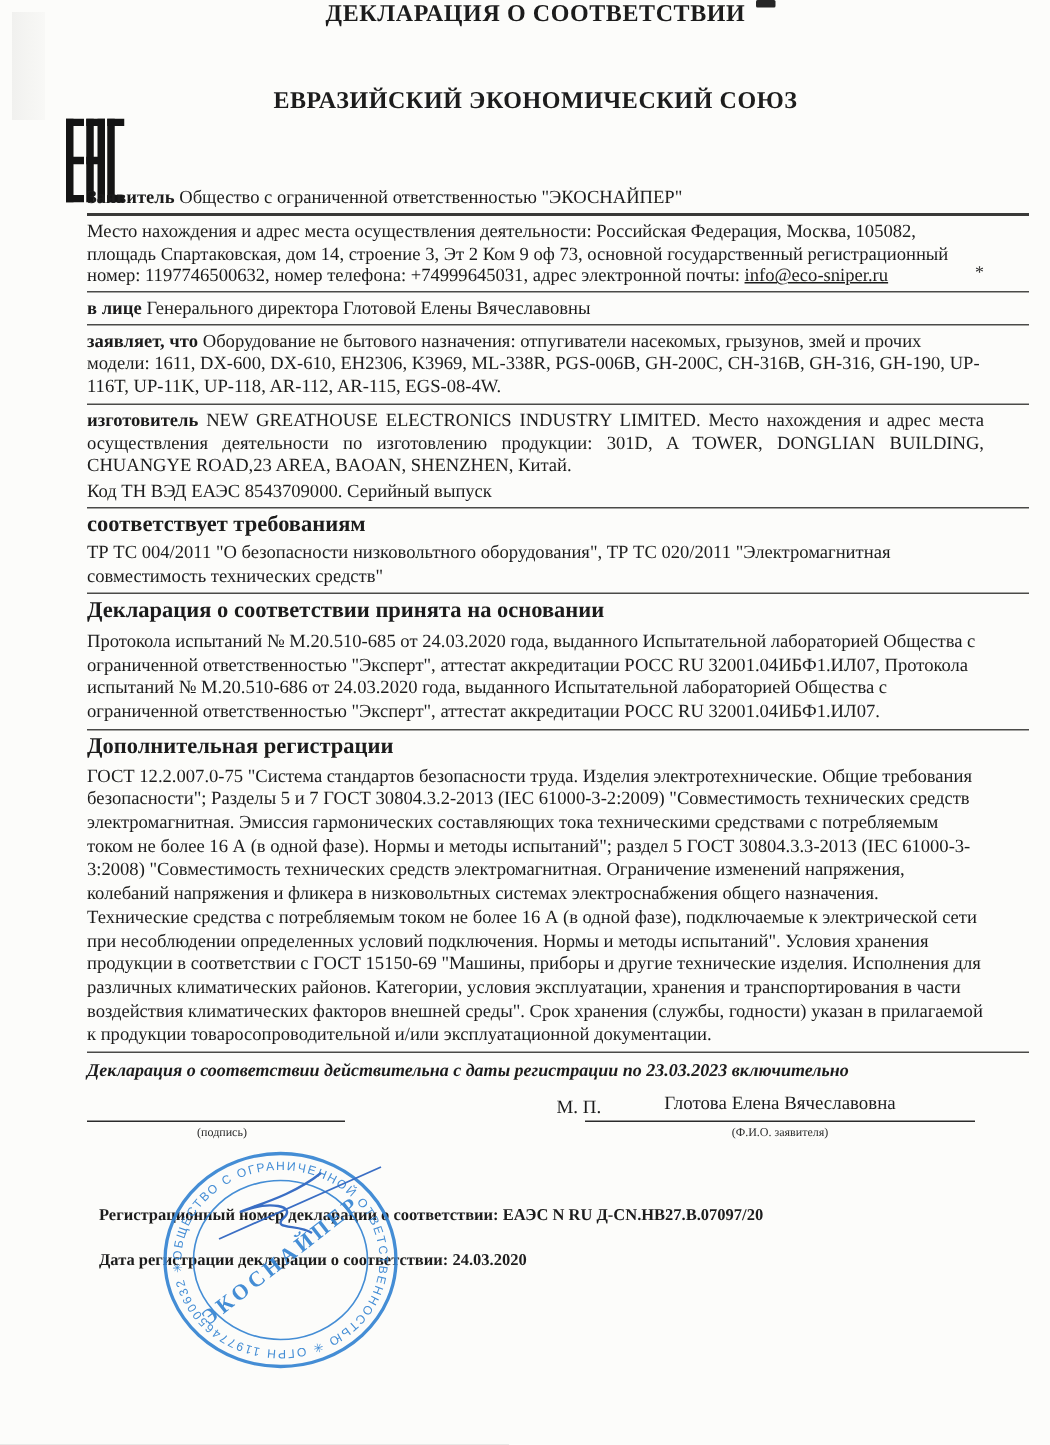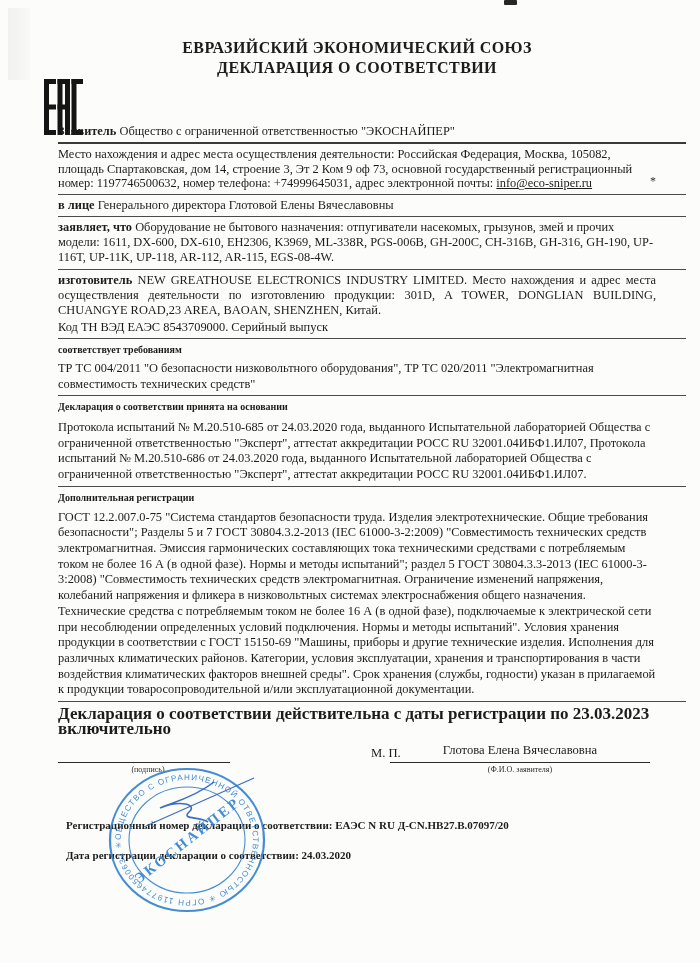--- a/index.html
+++ b/index.html
@@ -9,26 +9,26 @@
     font-family:"Liberation Serif","DejaVu Serif",serif;
   }
   .doc{position:absolute;left:58px;right:44px;top:0;}
   .title{ text-align:center;font-weight:bold;font-size:16px;line-height:20px;letter-spacing:.4px;margin:0;}
   .title.first{margin-top:38px;}
   .t{font-size:12.4px;line-height:14.8px;margin:0;padding:2px 0;}
   .lh15{line-height:15.2px;}
   .lh16{line-height:15.7px;}
   .just{text-align:justify;}
   b{font-weight:bold;}
-  .head{font-weight:bold;font-size:10px;line-height:16px;margin:0;padding:2px 0 1px 0;}
+  .head{font-weight:bold;font-size:15px;line-height:16px;margin:0;padding:2px 0 1px 0;}
   .rule{border:none;border-top:1.5px solid #4a4a48;margin:1px -30px 1px 0;height:0;}
   .rule.thick{border-top-width:2.4px;border-top-color:#3a3a38;}
   .email{text-decoration:underline;}
   .applicant-row{margin-top:44px;}
-  .validity{font-weight:bold;font-size:17px;line-height:15px;padding:3px 0 2px 0;margin:0;}
+  .validity{font-weight:bold;font-size:12px;line-height:15px;padding:3px 0 2px 0;margin:0;font-style:italic;}
   
   .sigblock{position:relative;height:74px;margin:0;}
   .sigline{position:absolute;border-bottom:1.2px solid #2b2b2b;height:0;}
   .sigline.left{left:0;width:172px;top:24px;}
   .sigline.right{left:332px;width:260px;top:24px;}
   .caption{position:absolute;font-size:8px;color:#2b2b2b;text-align:center;}
   .caption.podpis{left:40px;width:100px;top:27px;}
   .caption.fio{left:332px;width:260px;top:27px;text-align:center;}
   .mp{position:absolute;left:313px;top:8px;font-size:12.6px;}
   .signame{position:absolute;left:332px;width:260px;top:5px;text-align:center;font-size:12.6px;}
@@ -63,22 +63,22 @@
         <rect x="13.5" y="25.5" width="12.5" height="5"></rect>
       <rect x="27.5" y="0" width="5" height="56"></rect>
         <rect x="27.5" y="0" width="11.5" height="5"></rect>
       <rect x="27.5" y="51" width="11.5" height="5"></rect>
     </g>
   </svg>
 
   <div class="margin-note">*</div>
 
   <div class="doc">
+    <p class="title">ДЕКЛАРАЦИЯ О СООТВЕТСТВИИ</p>
     <p class="title first">ЕВРАЗИЙСКИЙ ЭКОНОМИЧЕСКИЙ СОЮЗ</p>
-    <p class="title">ДЕКЛАРАЦИЯ О СООТВЕТСТВИИ</p>
 
     <p class="t applicant-row"><b>Заявитель</b> <span>Общество с ограниченной ответственностью "ЭКОСНАЙПЕР"</span></p>
     <hr class="rule thick">
 
     <p class="t"><span>Место нахождения и адрес места осуществления деятельности: Российская Федерация, Москва, 105082, площадь Спартаковская, дом 14, строение 3, Эт 2 Ком 9 оф 73, основной государственный регистрационный номер: 1197746500632, номер телефона: +74999645031, адрес электронной почты:</span> <span class="email">info@eco-sniper.ru</span></p>
     <hr class="rule">
 
     <p class="t"><b>в лице</b> <span>Генерального директора Глотовой Елены Вячеславовны</span></p>
     <hr class="rule">
 

